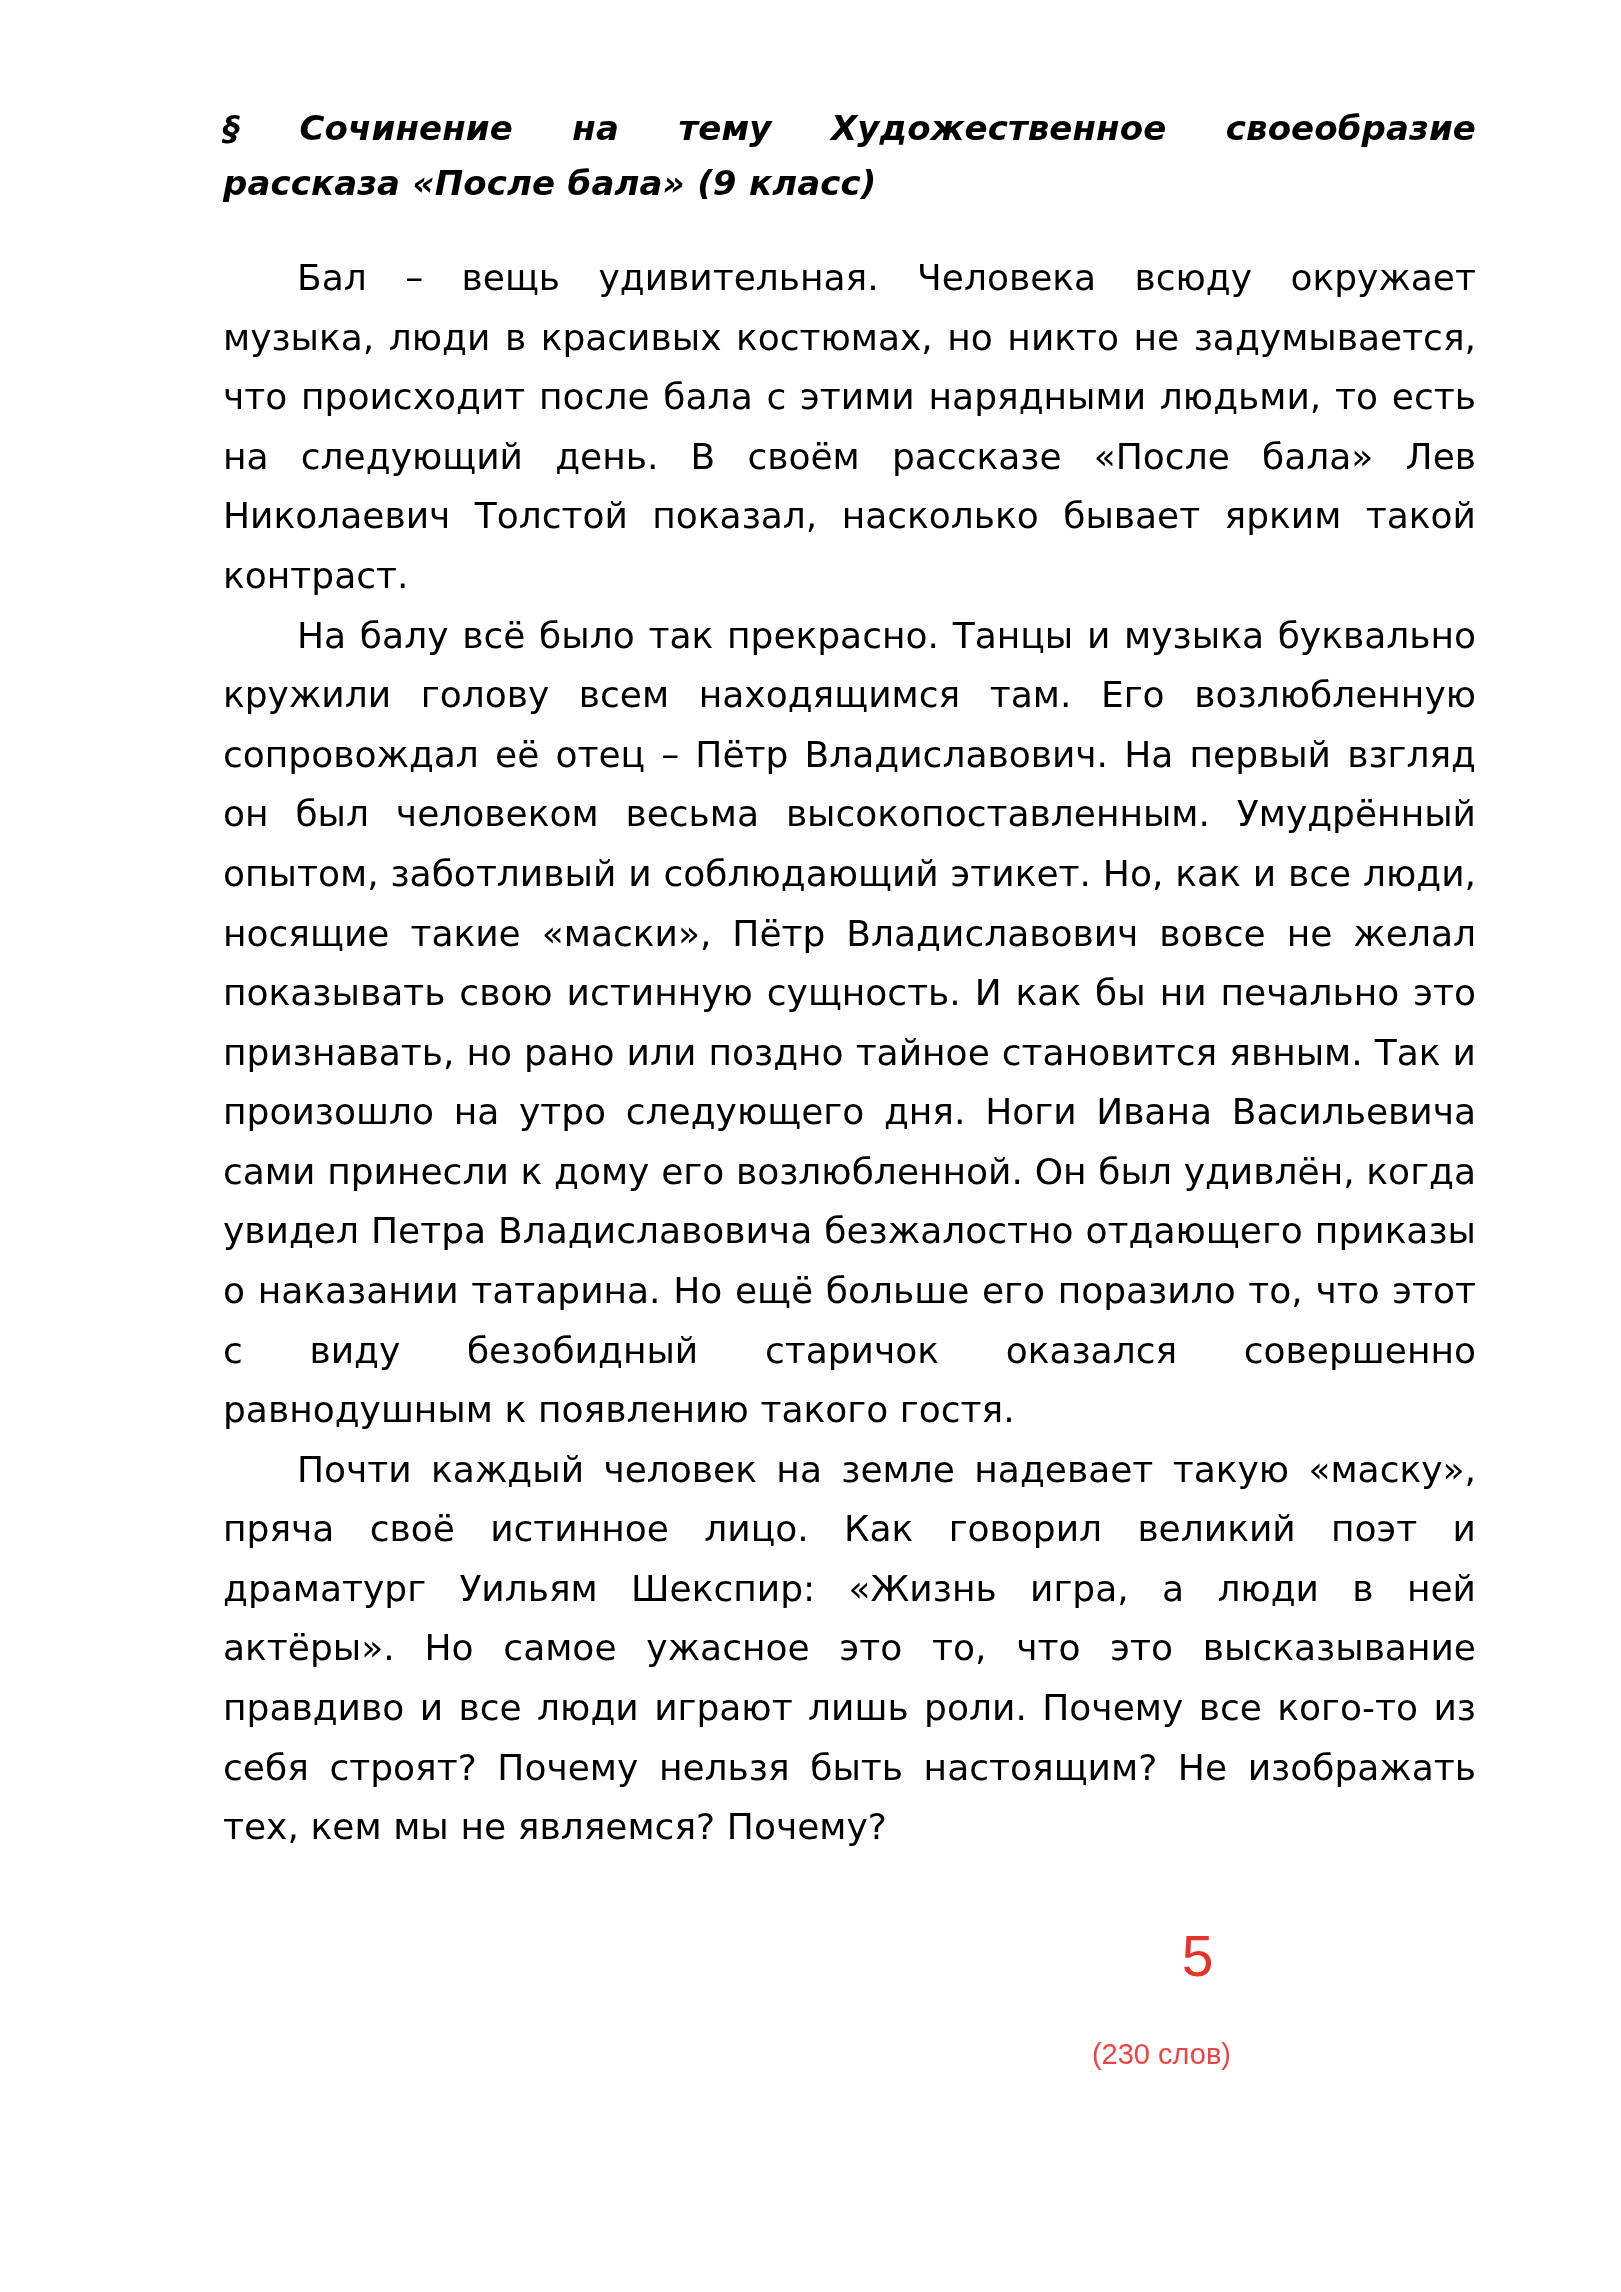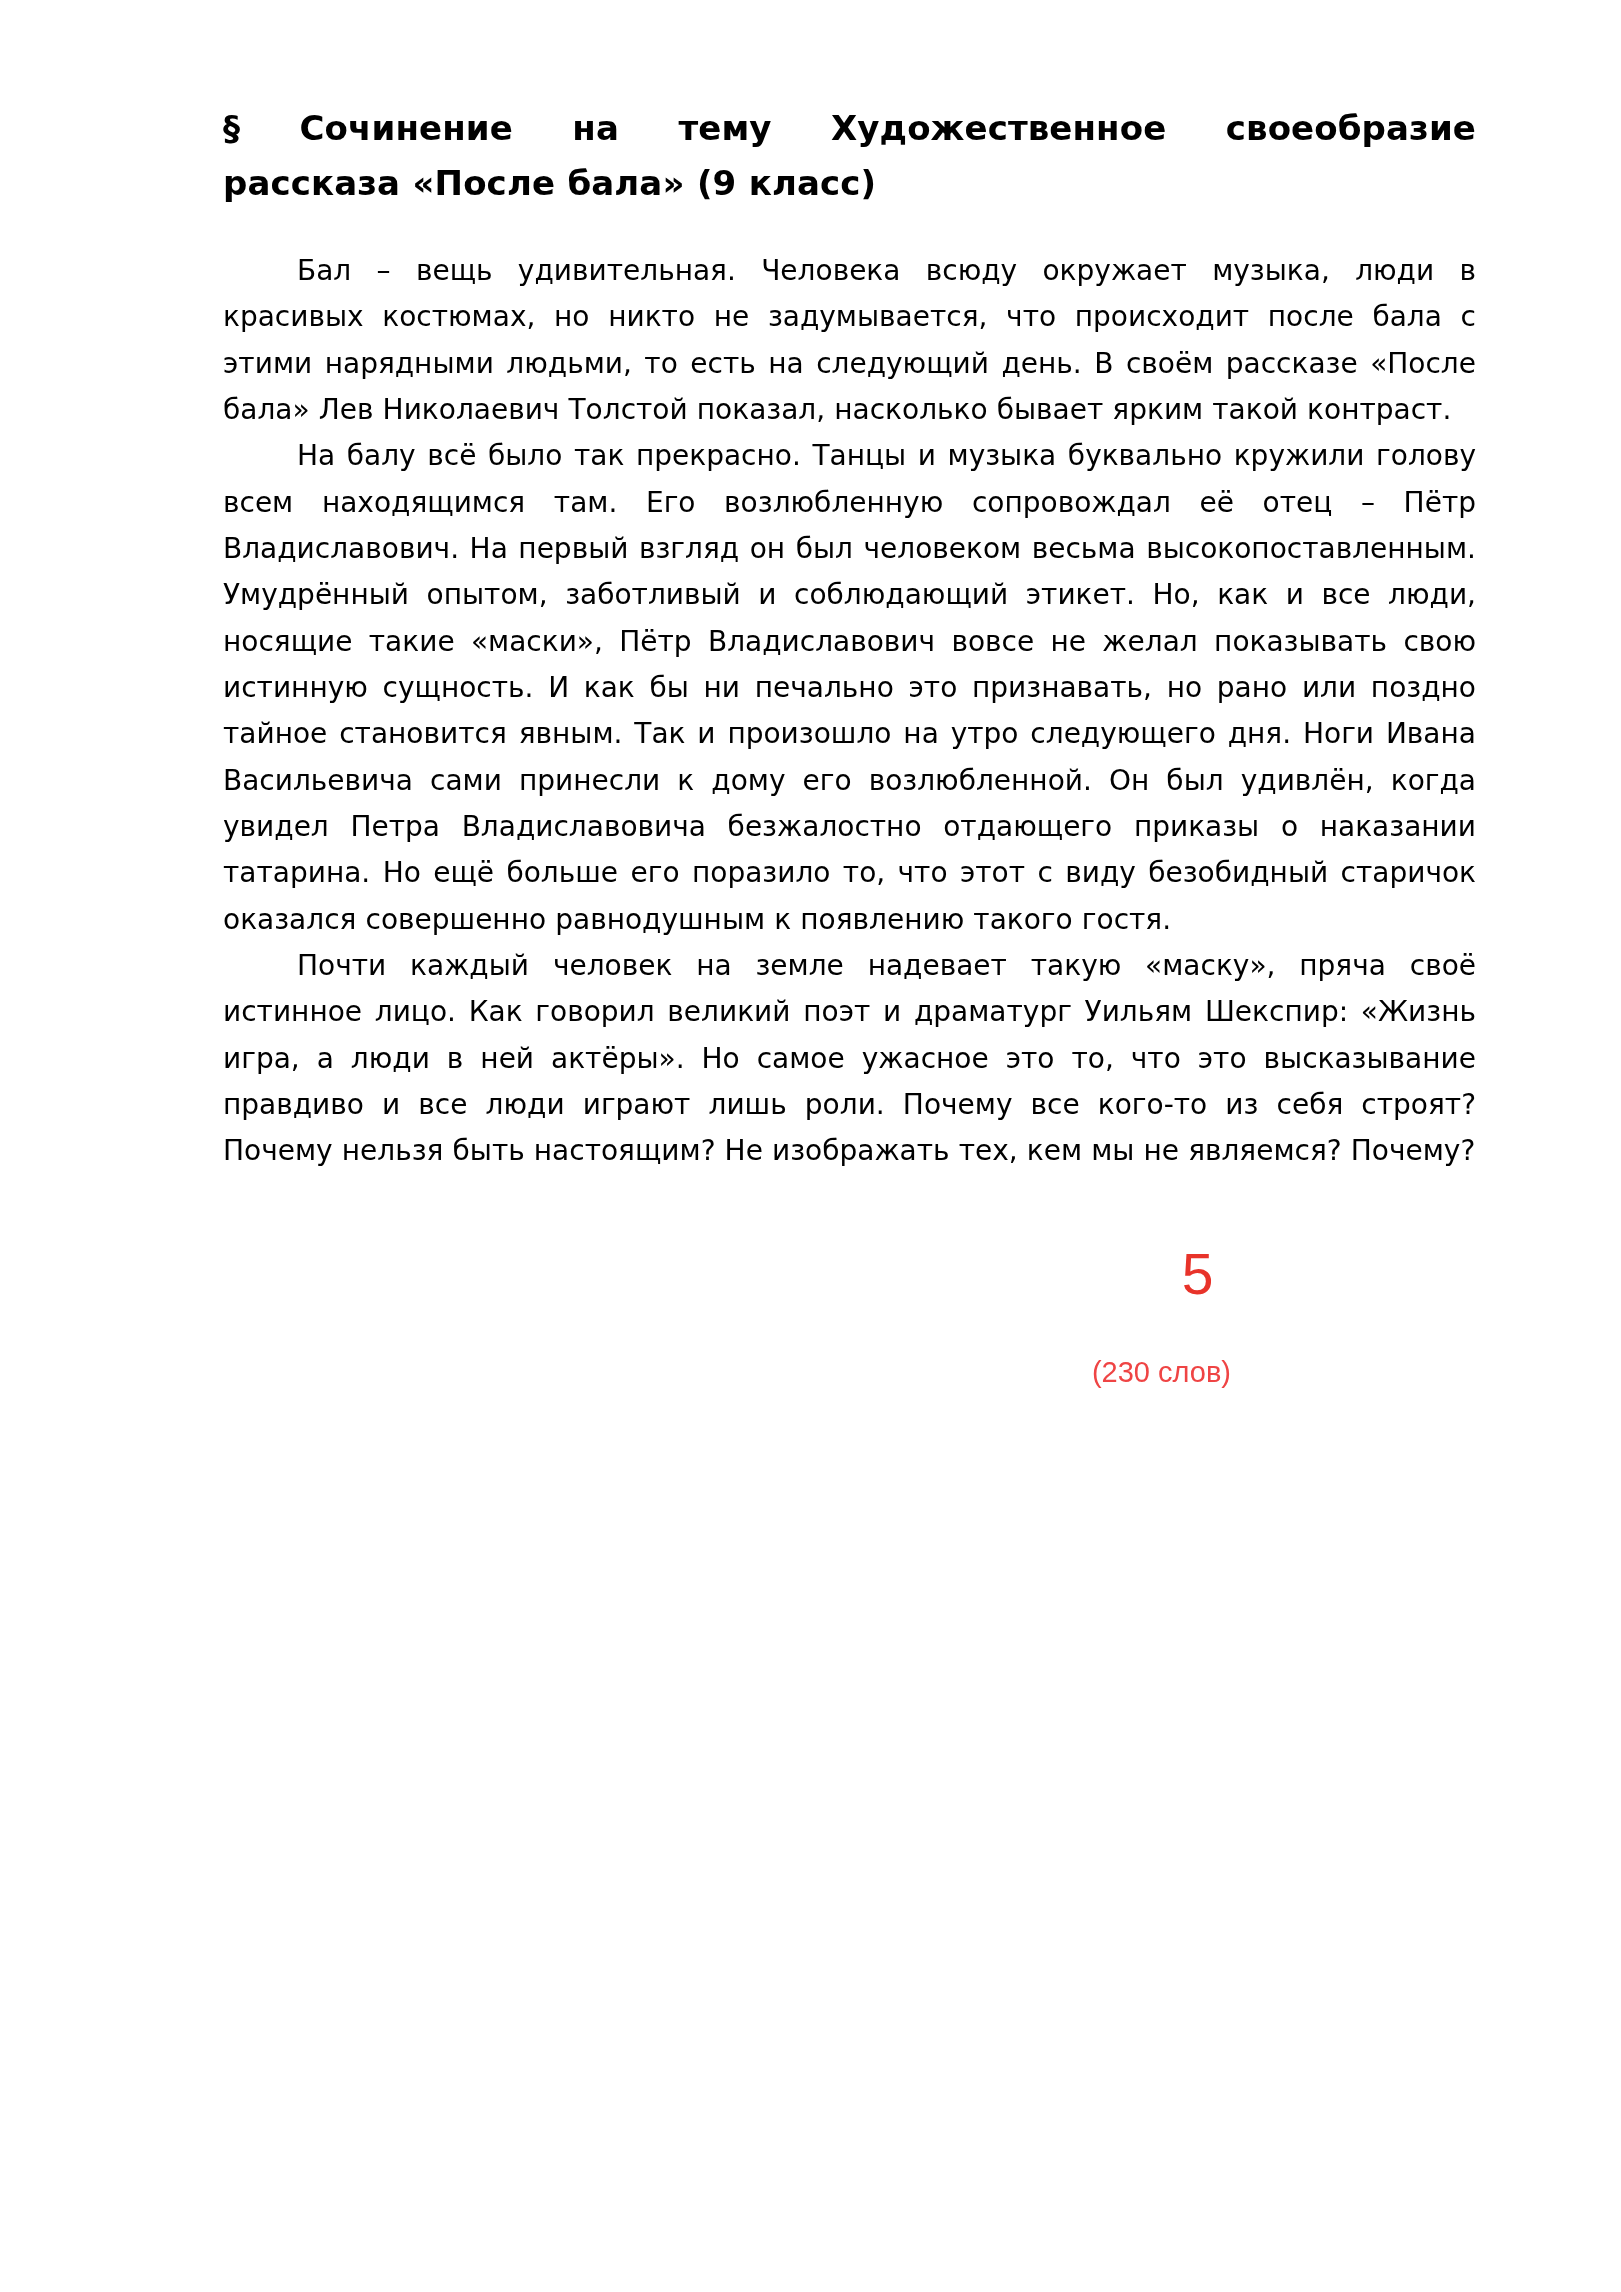--- a/index.html
+++ b/index.html
@@ -31,33 +31,34 @@
 
   .doc-title {
     font-size: 34px;
     font-weight: bold;
     line-height: 1.62;
     text-align: justify;
     text-align-last: left;
     margin: 0 0 37px 0;
     letter-spacing: 0.1px;
     word-spacing: 0.5px;
+    font-style: italic;
   }
   .doc-title .t-line1 {
     display: block;
     text-align: justify;
     text-align-last: justify;
   }
   .doc-title .t-line2 {
     display: block;
     text-align: center;
   }
 
   .para {
-    font-size: 28px;
+    font-size: 36px;
     line-height: 1.655;
     text-align: justify;
     text-align-last: left;
     margin: 0;
     text-indent: 74px;
     hyphens: none;
     word-spacing: 0.2px;
   }
   .para + .para {
     margin-top: 0;

